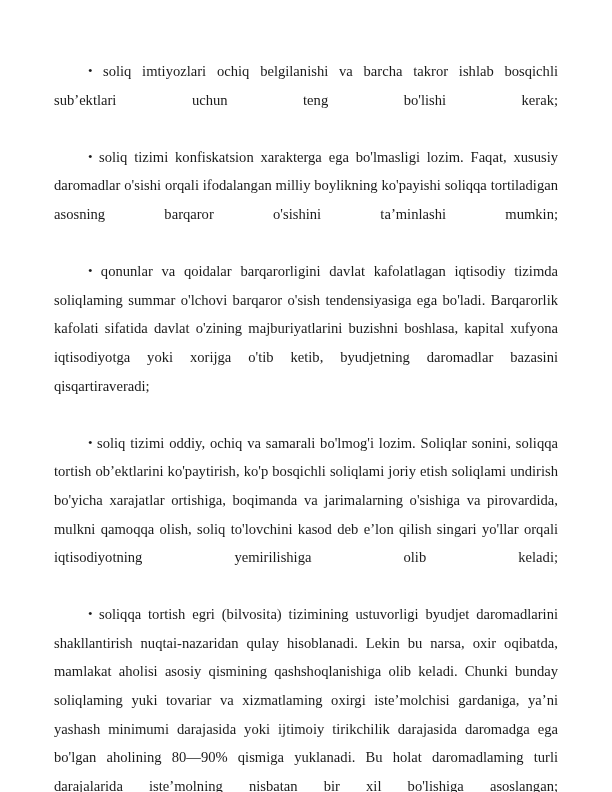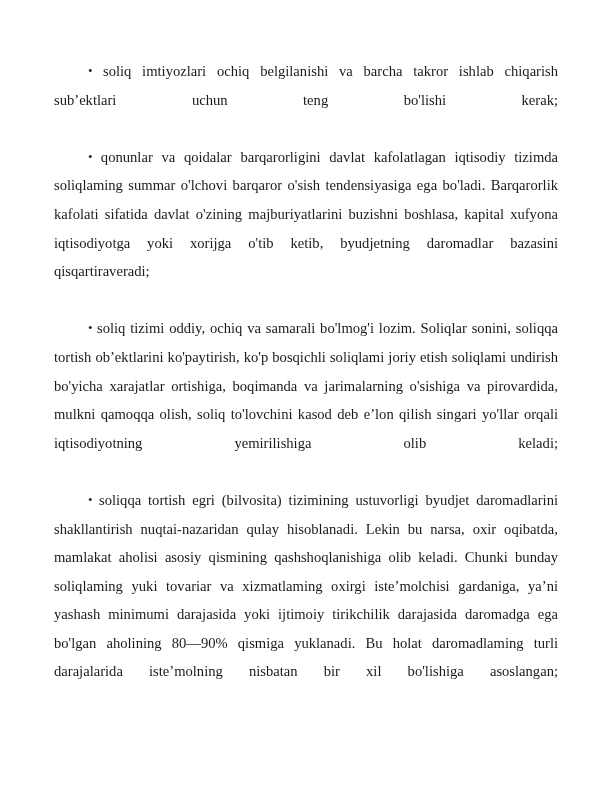--- a/index.html
+++ b/index.html
@@ -54,22 +54,23 @@
     display: inline-block;
     width: 100%;
   }
 </style>
 </head>
 <body>
 
 <div id="page">
   <div id="content">
 
-    <p class="para"><span class="bullet">•</span><span class="body">soliq imtiyozlari ochiq belgilanishi va barcha takror ishlab chiqarish sub’ektlari uchun teng bo'lishi kerak;</span></p>
+    <p class="para"><span class="bullet">•</span><span class="body">soliq imtiyozlari ochiq belgilanishi va barcha takror ishlab bosqichli sub’ektlari uchun teng bo'lishi kerak;</span></p>
 
+    <p class="para"><span class="bullet">•</span><span class="body">soliq tizimi konfiskatsion xarakterga ega bo'lmasligi lozim. Faqat, xususiy daromadlar o'sishi orqali ifodalangan milliy boylikning ko'payishi soliqqa tortiladigan asosning barqaror o'sishini ta’minlashi mumkin;</span></p>
 
     <p class="para"><span class="bullet">•</span><span class="body">qonunlar va qoidalar barqarorligini davlat kafolatlagan iqtisodiy tizimda soliqlaming summar o'lchovi barqaror o'sish tendensiyasiga ega bo'ladi. Barqarorlik kafolati sifatida davlat o'zining majburiyatlarini buzishni boshlasa, kapital xufyona iqtisodiyotga yoki xorijga o'tib ketib, byudjetning daromadlar bazasini qisqartiraveradi;</span></p>
 
     <p class="para"><span class="bullet">•</span><span class="body">soliq tizimi oddiy, ochiq va samarali bo'lmog'i lozim. Soliqlar sonini, soliqqa tortish ob’ektlarini ko'paytirish, ko'p bosqichli soliqlami joriy etish soliqlami undirish bo'yicha xarajatlar ortishiga, boqimanda va jarimalarning o'sishiga va pirovardida, mulkni qamoqqa olish, soliq to'lovchini kasod deb e’lon qilish singari yo'llar orqali iqtisodiyotning yemirilishiga olib keladi;</span></p>
 
     <p class="para"><span class="bullet">•</span><span class="body">soliqqa tortish egri (bilvosita) tizimining ustuvorligi byudjet daromadlarini shakllantirish nuqtai-nazaridan qulay hisoblanadi. Lekin bu narsa, oxir oqibatda, mamlakat aholisi asosiy qismining qashshoqlanishiga olib keladi. Chunki bunday soliqlaming yuki tovariar va xizmatlaming oxirgi iste’molchisi gardaniga, ya’ni yashash minimumi darajasida yoki ijtimoiy tirikchilik darajasida daromadga ega bo'lgan aholining 80—90% qismiga yuklanadi. Bu holat daromadlaming turli darajalarida iste’molning nisbatan bir xil bo'lishiga asoslangan;</span></p>
 
   </div>
 </div>
 

